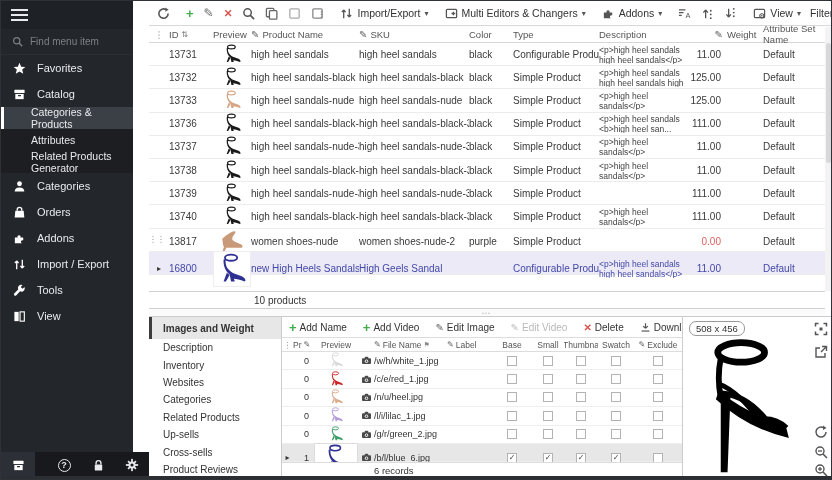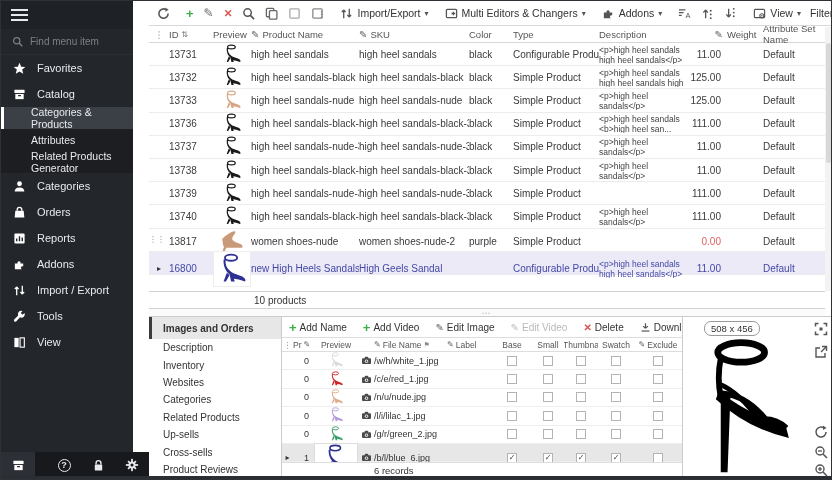--- a/index.html
+++ b/index.html
@@ -74,21 +74,21 @@
   .irow{height:18.4px;font-size:9px;color:#333;border-bottom:1px solid #eee;cursor:pointer;}
   .irow>div{overflow:hidden;white-space:nowrap;}
   .irow .num{text-align:right;padding-right:5px;}
   .irow .thumb{display:flex;justify-content:center;overflow:visible;}
   .irow.sel{background:#e7e7e7;}
   .cb{width:10px;height:10px;border:1px solid #b3b3b3;background:#fff;display:inline-flex;align-items:center;justify-content:center;font-size:8px;color:#444;margin:0 auto;}
   .cbwrap{display:flex;justify-content:center;}
   #img-footer{position:absolute;left:0;bottom:0;width:400px;height:16px;border-top:1px solid #ddd;display:flex;align-items:center;font-size:9.5px;color:#333;padding-left:92px;background:#fff;}
 
   #preview-panel{width:151px;border-top:1px solid #ccc;border-left:1px solid #ccc;position:relative;background:#fff;}
-  #size-badge{position:absolute;left:6px;top:4px;border:1px solid #999;border-radius:7px;padding:1px 6px;font-size:9.5px;color:#333;background:#fff;z-index:2;margin-left:15px;}
+  #size-badge{position:absolute;left:6px;top:4px;border:1px solid #999;border-radius:7px;padding:1px 6px;font-size:9.5px;color:#333;background:#fff;z-index:2;}
   .pv-ic{position:absolute;right:5px;width:14px;height:14px;color:#555;cursor:pointer;z-index:2;}
   #preview-img{position:absolute;left:2px;top:14px;}
 
   .cam{width:11px;height:9px;}
 </style>
 </head>
 <body>
 
 <svg width="0" height="0" style="position:absolute">
   <defs>
@@ -304,28 +304,20 @@
           <span class="ic">
             <svg class="i">
               <use href="#sym-bag"></use>
             </svg>
           </span>
           <span>Orders</span>
         </div>
         <div class="item">
           <span class="ic">
             <svg class="i">
-              <use href="#sym-chart"></use>
-            </svg>
-          </span>
-          <span>Reports</span>
-        </div>
-        <div class="item">
-          <span class="ic">
-            <svg class="i">
               <use href="#sym-puzzle"></use>
             </svg>
           </span>
           <span>Addons</span>
         </div>
         <div class="item">
           <span class="ic">
             <svg class="i">
               <use href="#sym-updown"></use>
             </svg>
@@ -677,21 +669,21 @@
     <div id="vscroll">
         <div class="thumbbar"></div>
       </div>
     <div id="grid-footer">
         <span>10 products</span>
       </div>
     <div id="hsplit">⋯</div>
 
     <div id="bottom">
       <div id="tabs">
-          <div class="tab first sel">Images and Orders</div>
+          <div class="tab first sel">Images and Weight</div>
           <div class="tab">Description</div>
           <div class="tab">Inventory</div>
           <div class="tab">Websites</div>
           <div class="tab">Categories</div>
           <div class="tab">Related Products</div>
           <div class="tab">Up-sells</div>
           <div class="tab">Cross-sells</div>
           <div class="tab">Product Reviews</div>
         </div>
 
@@ -835,21 +827,21 @@
               <div class="thumb">
                 <span style=""><svg width="18" height="15" viewBox="0 0 64 64" style="color:#dcab8b">
                     <use href="#sym-sandal"></use>
                   </svg></span>
               </div>
               <div style="display:flex;justify-content:center;">
                 <svg class="cam">
                   <use href="#sym-camera"></use>
                 </svg>
               </div>
-              <div>/n/u/nude.jpg</div>
+              <div>/n/u/heel.jpg</div>
               <div></div>
               <div class="cbwrap">
                 <span class="cb"></span>
               </div>
               <div class="cbwrap">
                 <span class="cb"></span>
               </div>
               <div class="cbwrap">
                 <span class="cb"></span>
               </div>

